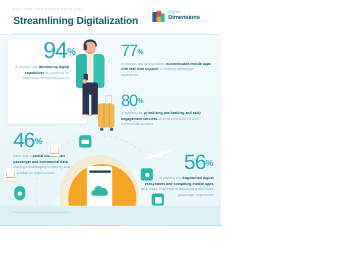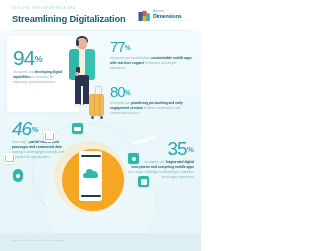--- a/index.html
+++ b/index.html
@@ -3,21 +3,21 @@
 <meta charset="utf-8">
 <style>
   html,body{margin:0;padding:0;}
   body{
     width:201px;height:251px;overflow:hidden;
     background:#ffffff;
     font-family:"Liberation Sans", sans-serif;
     -webkit-font-smoothing:antialiased;
   }
   .page{
-    position:relative;width:201px;height:251px;overflow:hidden;
+    position:relative;width:201px;height:205px;overflow:hidden;
     background:#1d4ed8;
   }
 
   
   .header{
     position:absolute;left:0;top:0;width:201px;height:31px;
     background:#ffffff;
   }
   .eyebrow{
     position:absolute;left:12px;top:7px;
@@ -77,25 +77,25 @@
     font-weight:400;color:#2aa8bb;line-height:1;
     letter-spacing:-1px;white-space:nowrap;
   }
   .pct .sym{font-size:.42em;font-weight:700;letter-spacing:0;margin-left:0.4px;
     position:relative;top:-0.35em;}
   .copy{
     color:#7fb4bd;font-size:3.25px;line-height:1.62;margin-top:1.5px;
   }
   .copy b{color:#16616e;font-weight:700;}
 
-  #stat-94{left:13px;top:16px;width:56px;}
+  #stat-94{left:13px;top:5px;width:56px;text-align:right;}
   #stat-94 .pct{font-size:21px;color:#29a6ba;}
   #stat-94 .copy{width:50px;}
 
-  #stat-46{left:12px;top:88px;width:58px;font-style:italic;}
+  #stat-46{left:12px;top:88px;width:58px;}
   #stat-46 .pct{font-size:19px;color:#2aa8bb;}
   #stat-46 .copy{width:52px;}
 
   #stat-93{left:110px;top:8px;width:84px;}
   #stat-93 .pct{font-size:15px;color:#2aa8bb;}
   #stat-93 .copy{width:82px;}
 
   #stat-51{left:110px;top:53px;width:86px;}
   #stat-51 .pct{font-size:15px;color:#2aa8bb;}
   #stat-51 .copy{width:84px;}
@@ -262,21 +262,21 @@
       <div class="pct"><span>77</span><span class="sym">%</span></div>
       <div class="copy"><span>of airports are excited about </span><b>customisable mobile apps with real-time support</b><span> to improve passenger experience</span></div>
     </div>
 
     <div class="stat" id="stat-51">
       <div class="pct"><span>80</span><span class="sym">%</span></div>
       <div class="copy"><span>of airports are </span><b>prioritising pre-booking and early engagement services</b><span> to drive convenience and commercial success</span></div>
     </div>
 
     <div class="stat" id="stat-35">
-      <div class="pct"><span>35</span><span class="sym">%</span></div>
+      <div class="pct"><span>56</span><span class="sym">%</span></div>
       <div class="copy"><span>of airports cite </span><b>fragmented digital ecosystems and competing mobile apps</b><span> as a major challenge to delivering a seamless passenger experience</span></div>
     </div>
 
     <div class="traveller">
       <div class="t-hair"></div>
       <div class="t-head"></div>
       <div class="t-hair2"></div>
       <div class="t-neck"></div>
       <div class="t-shirt"></div>
       <div class="t-jacket-l"></div>

